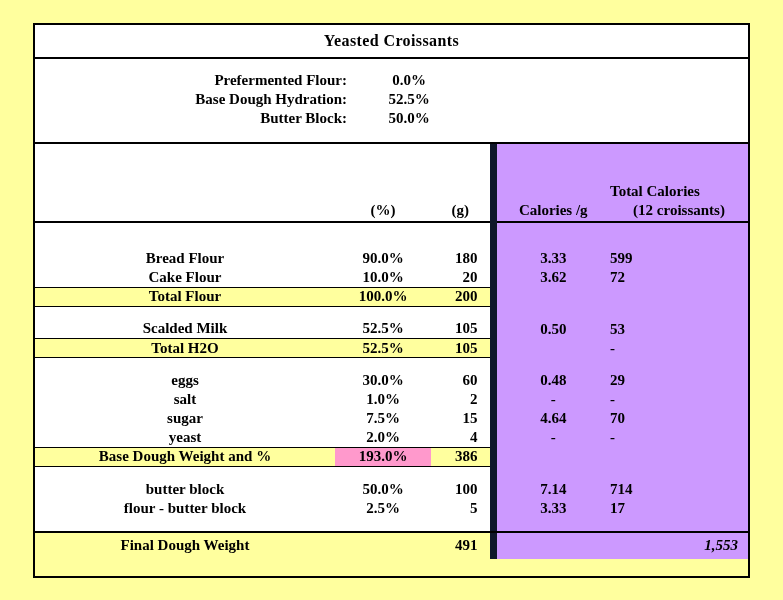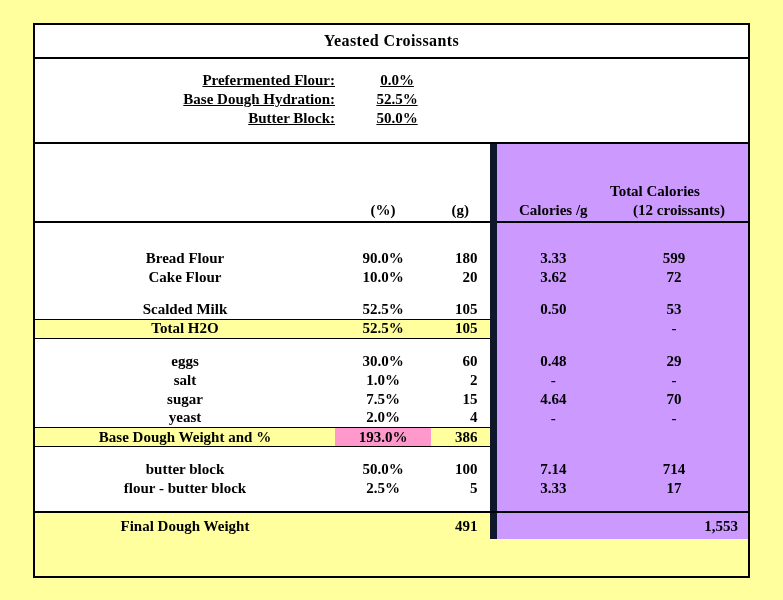--- a/index.html
+++ b/index.html
@@ -55,22 +55,21 @@
   .title-band .title-text {
     font-size: 16px;
     font-weight: bold;
     letter-spacing: .4px;
   }
 
   
   .params-band {
     background: #ffffff;
     border-bottom: 2px solid #000;
-    padding: 12px 0 14px 0;
-    text-decoration: underline;
+    padding: 12px 0 14px 12px;
   }
   .params-band table {
     border-collapse: collapse;
     table-layout: fixed;
     width: 100%;
   }
   .params-band td {
     font-size: 15px;
     line-height: 19px;
   }
@@ -98,21 +97,21 @@
   col.c-name  { width: 300px; }
   col.c-pct   { width: 96px; }
   col.c-g     { width: 62px; }
   col.c-cal   { width: 117px; }
   col.c-tot   { width: 138px; }
 
   td.name { text-align: center; }
   td.pct  { text-align: center; }
   td.g    { text-align: center; padding-right: 12px; text-align: right; }
   td.cal  { text-align: center; background: #cc99ff; }
-  td.tot  { text-align: center; padding-right: 10px; background: #cc99ff; }
+  td.tot  { text-align: left; padding-right: 10px; background: #cc99ff; }
 
   tr.r { height: 19px; }
   tr.spacer { height: 13px; }
   tr.spacer td { height: 13px; }
 
   .purple-head {
     background: #cc99ff;
   }
   .hdr-cell {
     text-align: center;
@@ -130,21 +129,21 @@
   .hdr-under td { border-bottom: 2px solid #000; }
 
   .final-band {
     border-top: 2px solid #000;
     background: #ffff9e;
   }
   .final-band table { table-layout: fixed; width: 100%; }
   .final-band td { height: 26px; font-size: 15px; margin-top: 20px; }
   .final-name { text-align: center; }
   .final-g { text-align: right; padding-right: 12px; }
-  .final-tot { text-align: right; padding-right: 10px; background: #cc99ff; }
+  .final-tot { text-align: right; padding-right: 10px; background: #cc99ff; font-style: italic; }
   .final-blank { background: #cc99ff; }
 </style>
 </head>
 <body>
 
 <div class="page">
   <div class="sheet">
 
     <div class="title-band">
       <span class="title-text">Yeasted Croissants</span>
@@ -223,20 +222,27 @@
         </tr>
 
         <tr class="r">
           <td class="name">Cake Flour</td>
           <td class="pct">10.0%</td>
           <td class="g">20</td>
           <td class="cal lborder">3.62</td>
           <td class="tot">72</td>
         </tr>
 
+        <tr class="r">
+          <td class="name yellow" style="border-top:1px solid #000;border-bottom:1px solid #000;">Total Flour</td>
+          <td class="pct yellow" style="border-top:1px solid #000;border-bottom:1px solid #000;">100.0%</td>
+          <td class="g yellow" style="border-top:1px solid #000;border-bottom:1px solid #000;">200</td>
+          <td class="cal lborder"></td>
+          <td class="tot"></td>
+        </tr>
 
         <tr class="spacer">
           <td></td>
           <td></td>
           <td></td>
           <td class="cal lborder"></td>
           <td class="tot"></td>
         </tr>
 
         <tr class="r">

